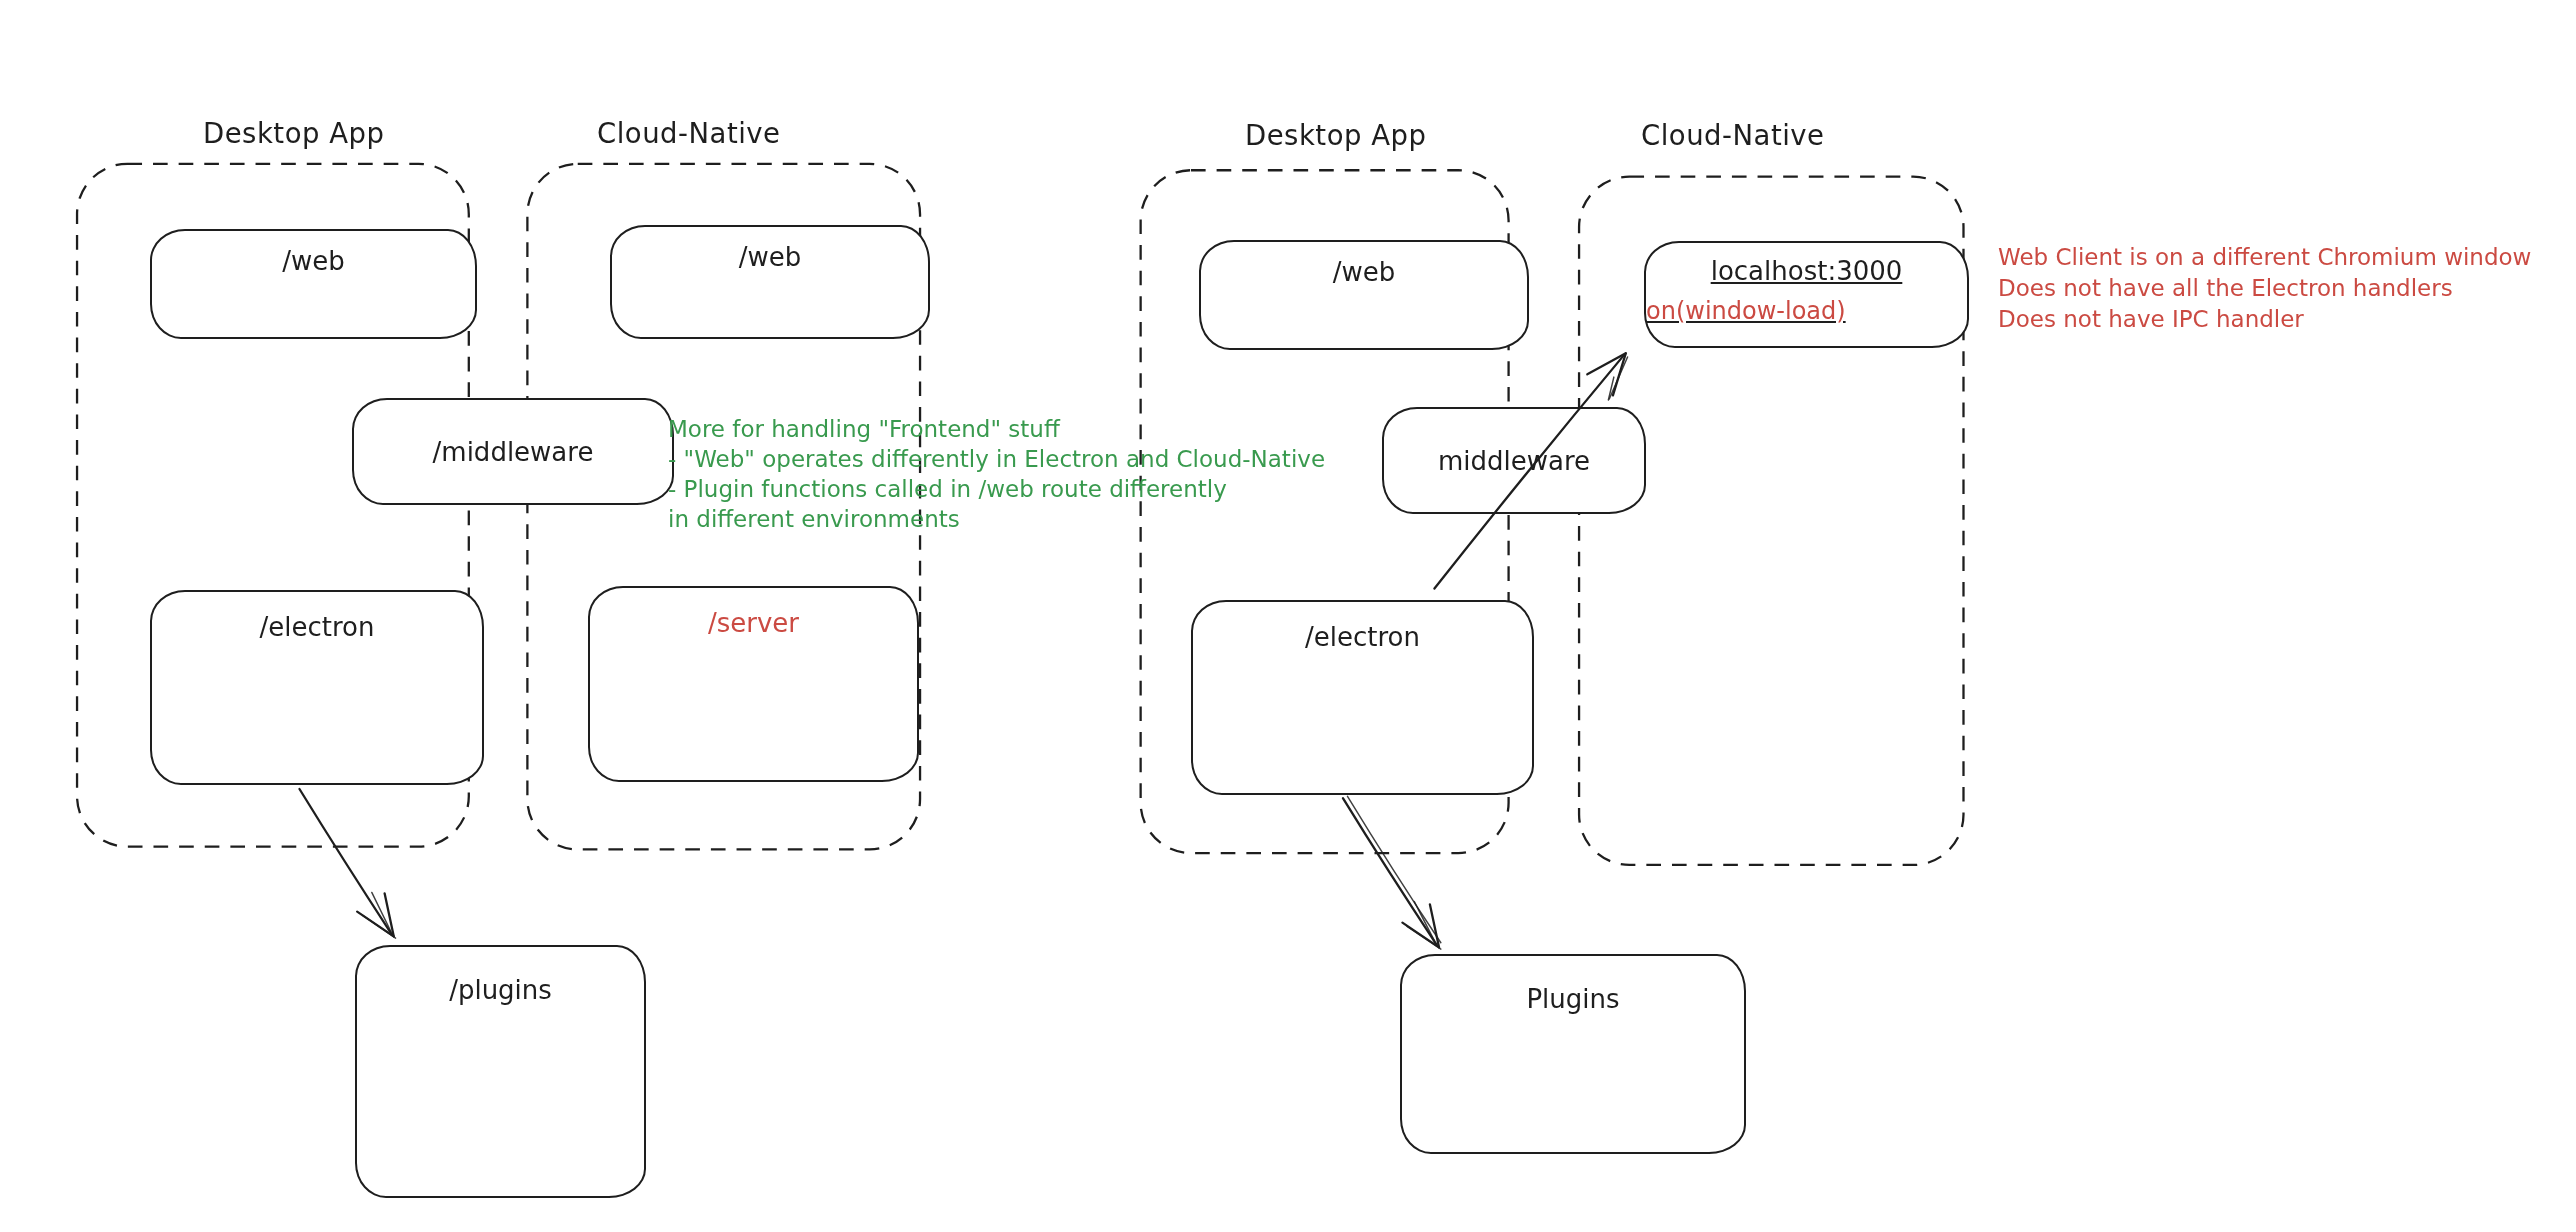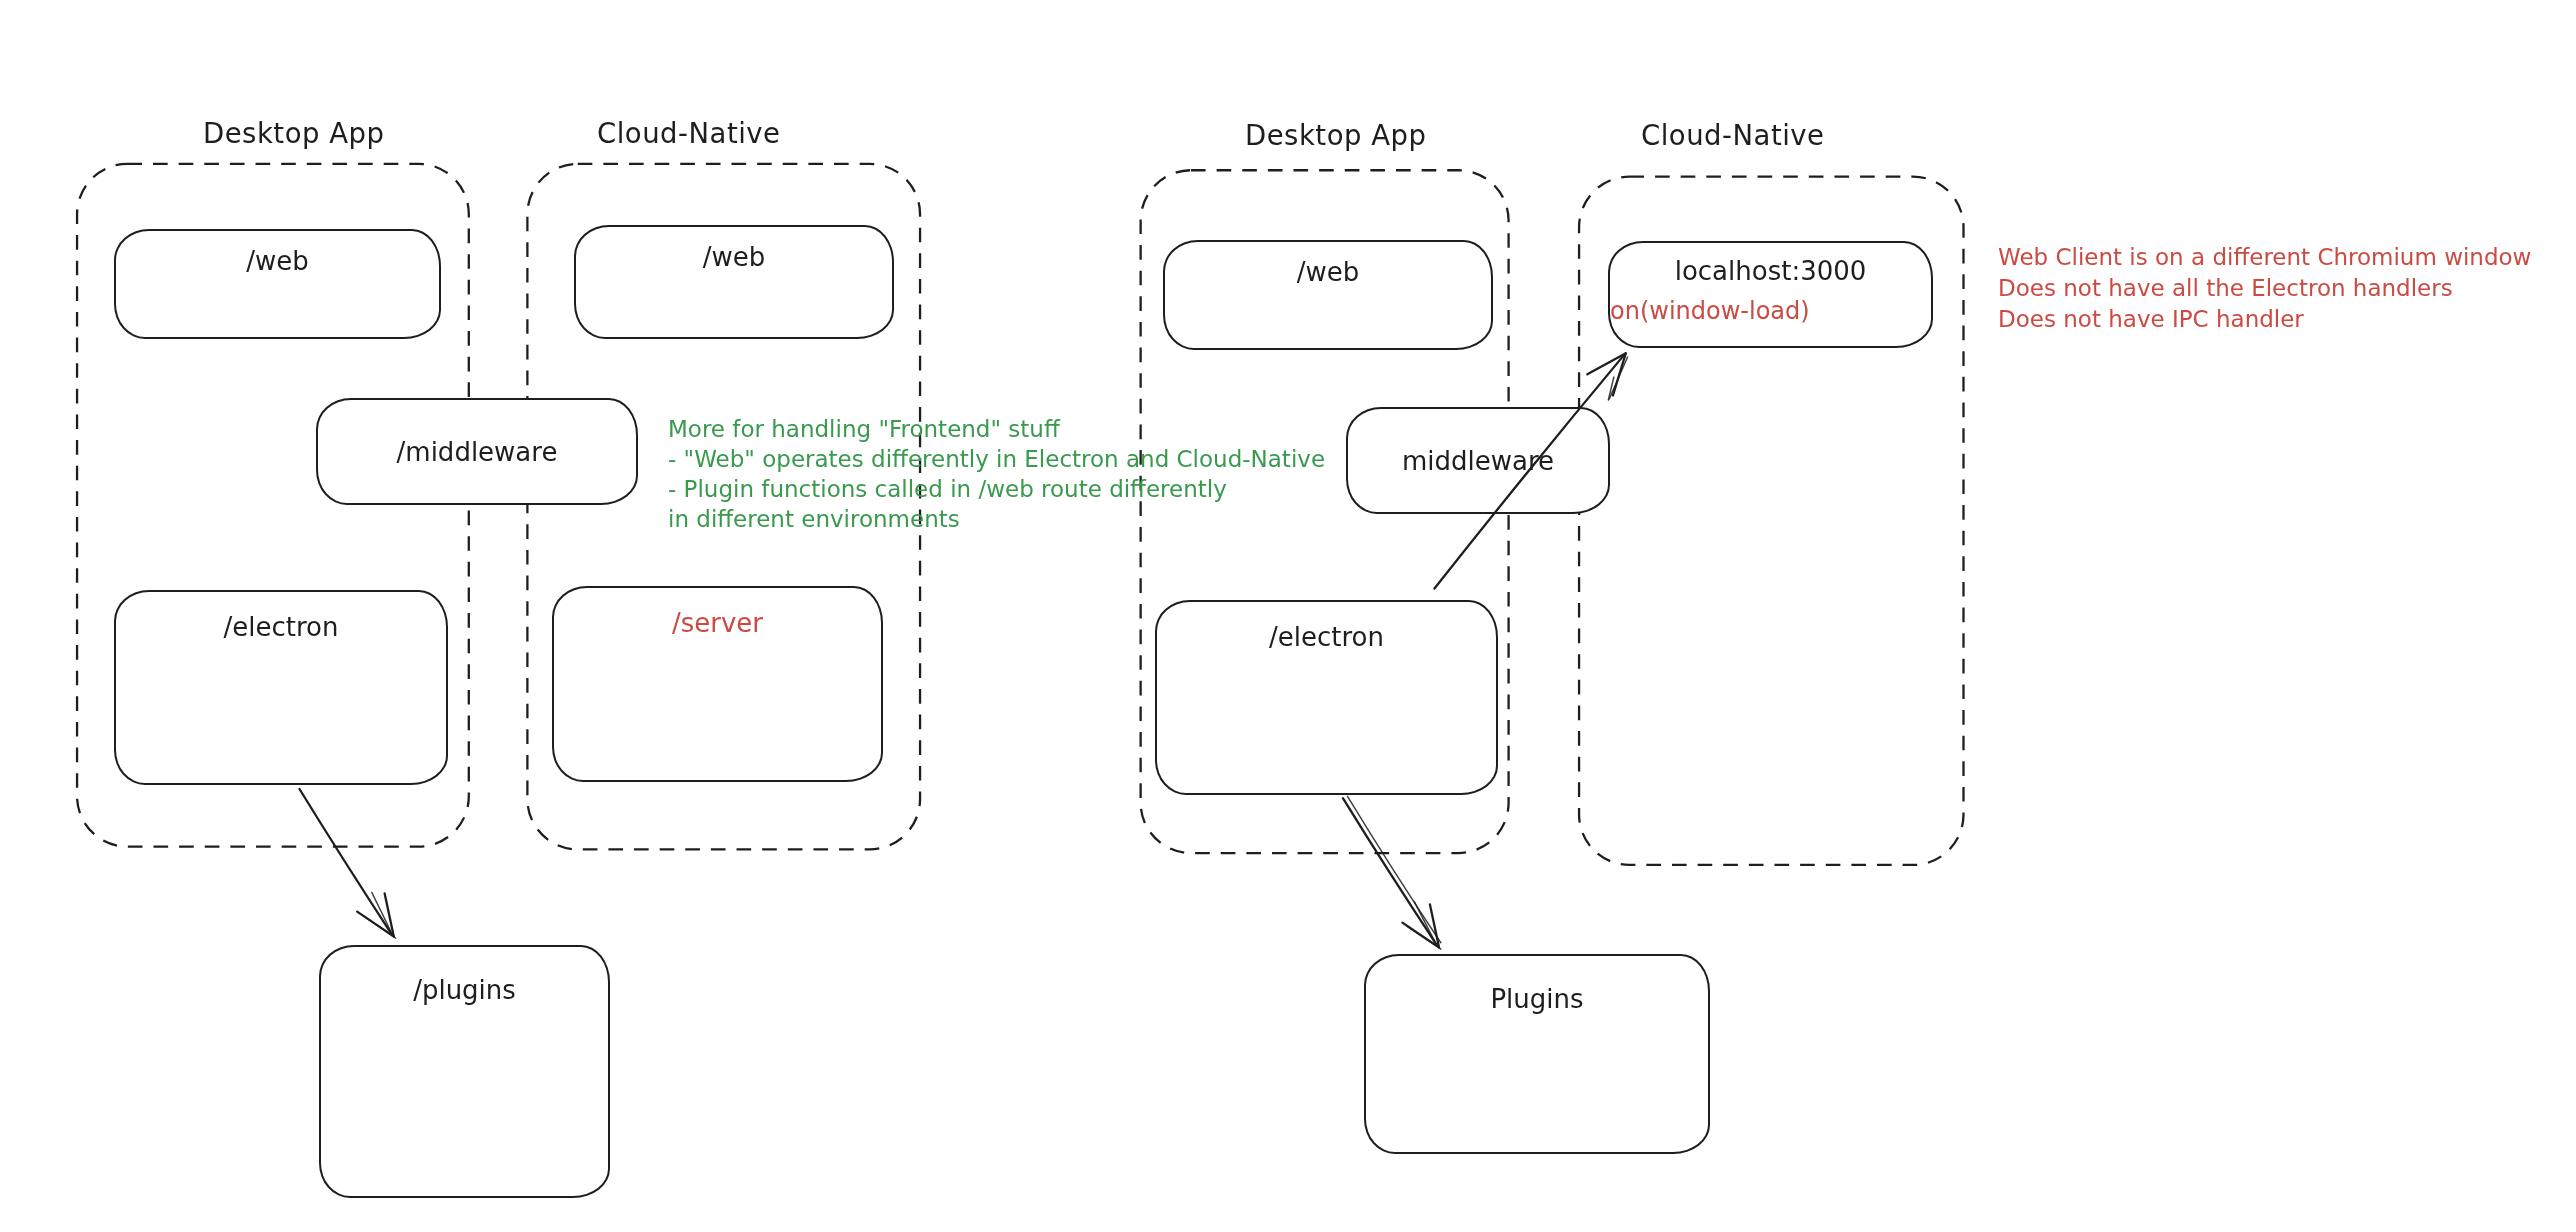--- a/index.html
+++ b/index.html
@@ -16,24 +16,25 @@
   #containers{z-index:0;}
   #arrows{z-index:3;pointer-events:none;}
   .grp-title{
     position:absolute;font-size:27.5px;white-space:nowrap;z-index:2;
     letter-spacing:0.5px;
   }
   .box{
     position:absolute;background:#fff;border:2.3px solid var(--stroke);
     box-sizing:border-box;text-align:center;font-size:26px;z-index:2;
     border-radius:35px 29px 37px 31px / 31px 37px 29px 35px;
+    margin-left:36px;
   }
   .box .lbl{display:block;white-space:nowrap;}
   .v-center{display:flex;align-items:center;justify-content:center;}
-  .pt16{padding-top:14.6px;} .pt14{padding-top:13px;} .pt22{padding-top:20px;} .pt30{padding-top:27.5px;}
+  .pt16{padding-top:14.6px;} .pt14{padding-top:13px;text-decoration:underline;} .pt22{padding-top:20px;} .pt30{padding-top:27.5px;}
   .red-text{color:var(--red);}
   .sub-right{display:block;text-align:left;padding-right:38px;margin-top:11px;}
   .note{position:absolute;font-size:23px;white-space:nowrap;z-index:2;}
   .note div{height:30px;line-height:30px;}
   .note-green{color:var(--green);}
   .note-red{color:var(--red);}
   .note-red div{height:31px;line-height:31px;}
   .dashed-rect{fill:none;stroke:var(--stroke);stroke-width:2.5;stroke-dasharray:16 12;}
   .arrow{fill:none;stroke:var(--stroke);stroke-width:2.5;stroke-linecap:round;}
   .arrow-thin{fill:none;stroke:var(--stroke);stroke-width:1.6;stroke-linecap:round;opacity:0.85;}

